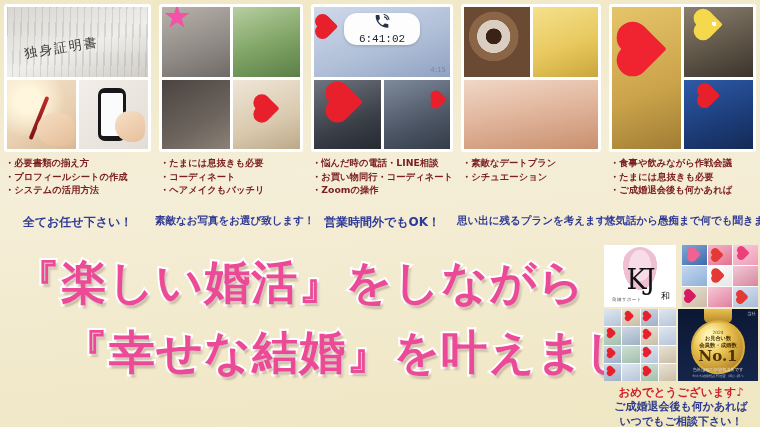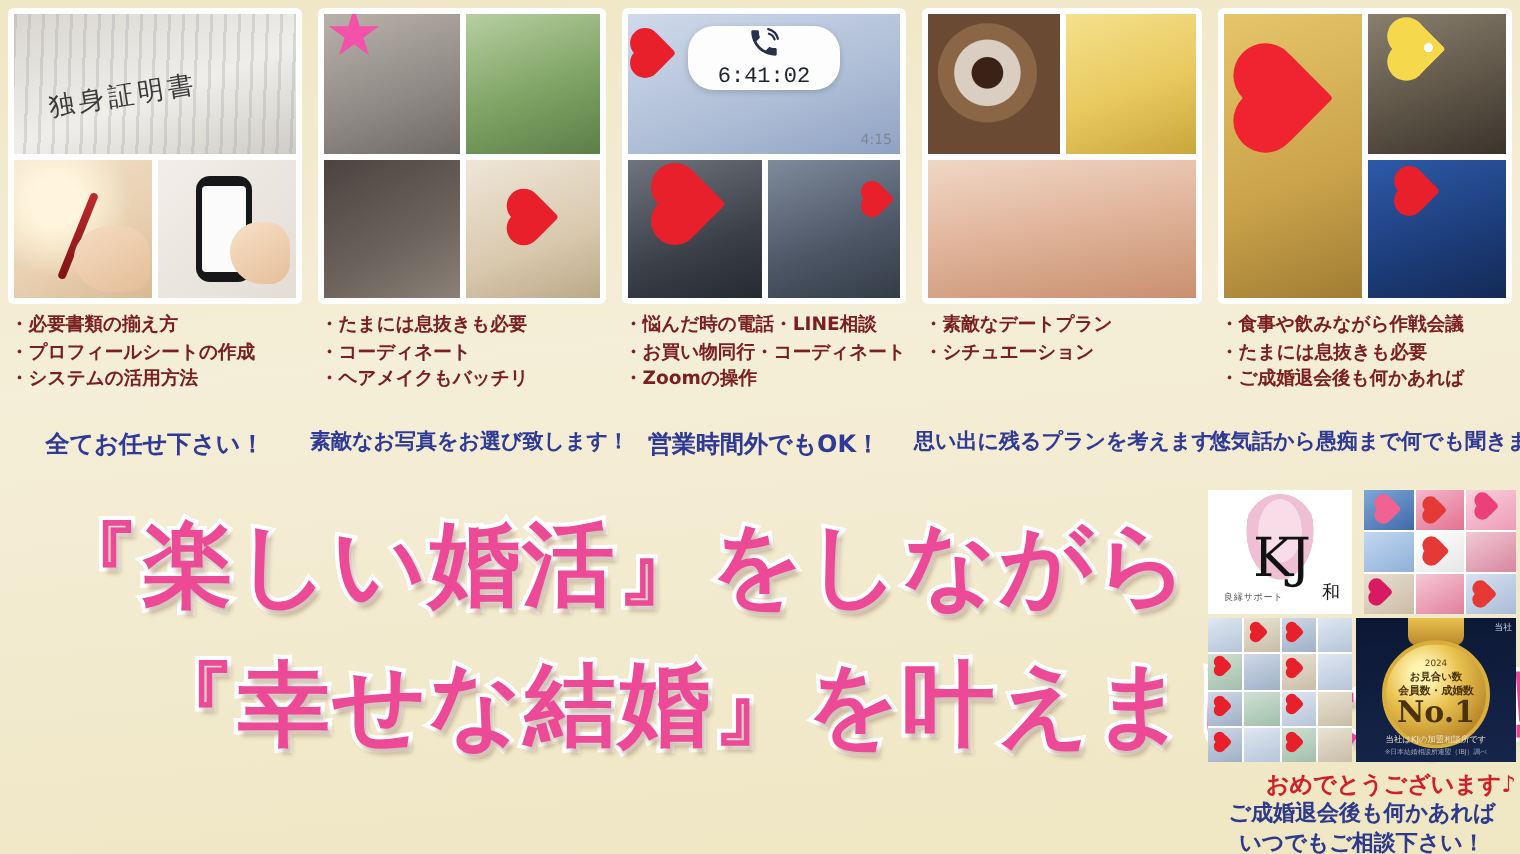--- a/index.html
+++ b/index.html
@@ -83,21 +83,21 @@
   
   .bullets { position:absolute; left:5px; right:3px; top:156px; }
   .bullets li { list-style:none; color:#7b2020; font-weight:bold;
                 font-size:9.3px; line-height:13.5px; white-space:nowrap; }
   .bullets li::before { content:"・"; }
   .tagline { position:absolute; left:0; right:0; top:214px; text-align:center;
              color:#2f3a96; font-weight:bold; font-size:12px; white-space:nowrap; }
   .tagline.sm { font-size:10.5px; }
 
   
-  .headline { position:absolute; left:18px; top:246px; width:610px; height:181px; }
+  .headline { position:absolute; left:8px; top:246px; width:610px; height:181px; }
   .hl {
     position:absolute; font-weight:bold; color:#ec4a96; white-space:nowrap;
     -webkit-text-stroke:4px #ffffff; paint-order:stroke fill;
     text-shadow:2px 3px 2px rgba(150,120,90,.45);
     font-size:46px; letter-spacing:1px;
   }
   .hl1 { left:6px;  top:6px; }
   .hl2 { left:54px; top:76px; }
 
   
@@ -133,21 +133,21 @@
   .medal .l1 { font-size:5.2px; color:#4a3208; font-weight:bold; }
   .medal .l2 { font-size:5.4px; color:#4a3208; font-weight:bold; }
   .medal .no1{ font-family:"DejaVu Serif", serif; font-size:15px; line-height:15px; color:#4b3307; font-weight:bold; }
   .medal .ft { position:absolute; left:4px; right:4px; bottom:9px; text-align:center; font-size:4.2px; color:#e9e3cf; }
   .medal .ft2{ position:absolute; left:4px; right:4px; bottom:3px; text-align:center; font-size:3.4px; color:#9aa6bd; }
   .medal .rib{ position:absolute; left:50%; top:0; transform:translateX(-50%); width:28px; height:14px;
         background:linear-gradient(#e8c14e,#b8862a); border-radius:0 0 5px 5px; }
   .medal .tag{ position:absolute; right:2px; top:2px; font-size:4.4px; color:#cfd8ea; }
 
   .rc-bot { padding:4px 2px 0; text-align:center; }
-  .rc-bot .r1 { color:#cf1f28; font-weight:bold; font-size:11.5px; line-height:15px;text-align:right; }
+  .rc-bot .r1 { color:#cf1f28; font-weight:bold; font-size:11.5px; line-height:15px; }
   .rc-bot .r2, .rc-bot .r3 { color:#2d3a8c; font-weight:bold; font-size:11px; line-height:14.5px; }
 </style>
 </head>
 <body>
 
 <div class="stage">
 
   <div class="panels">
 
     <div class="panel p1">

